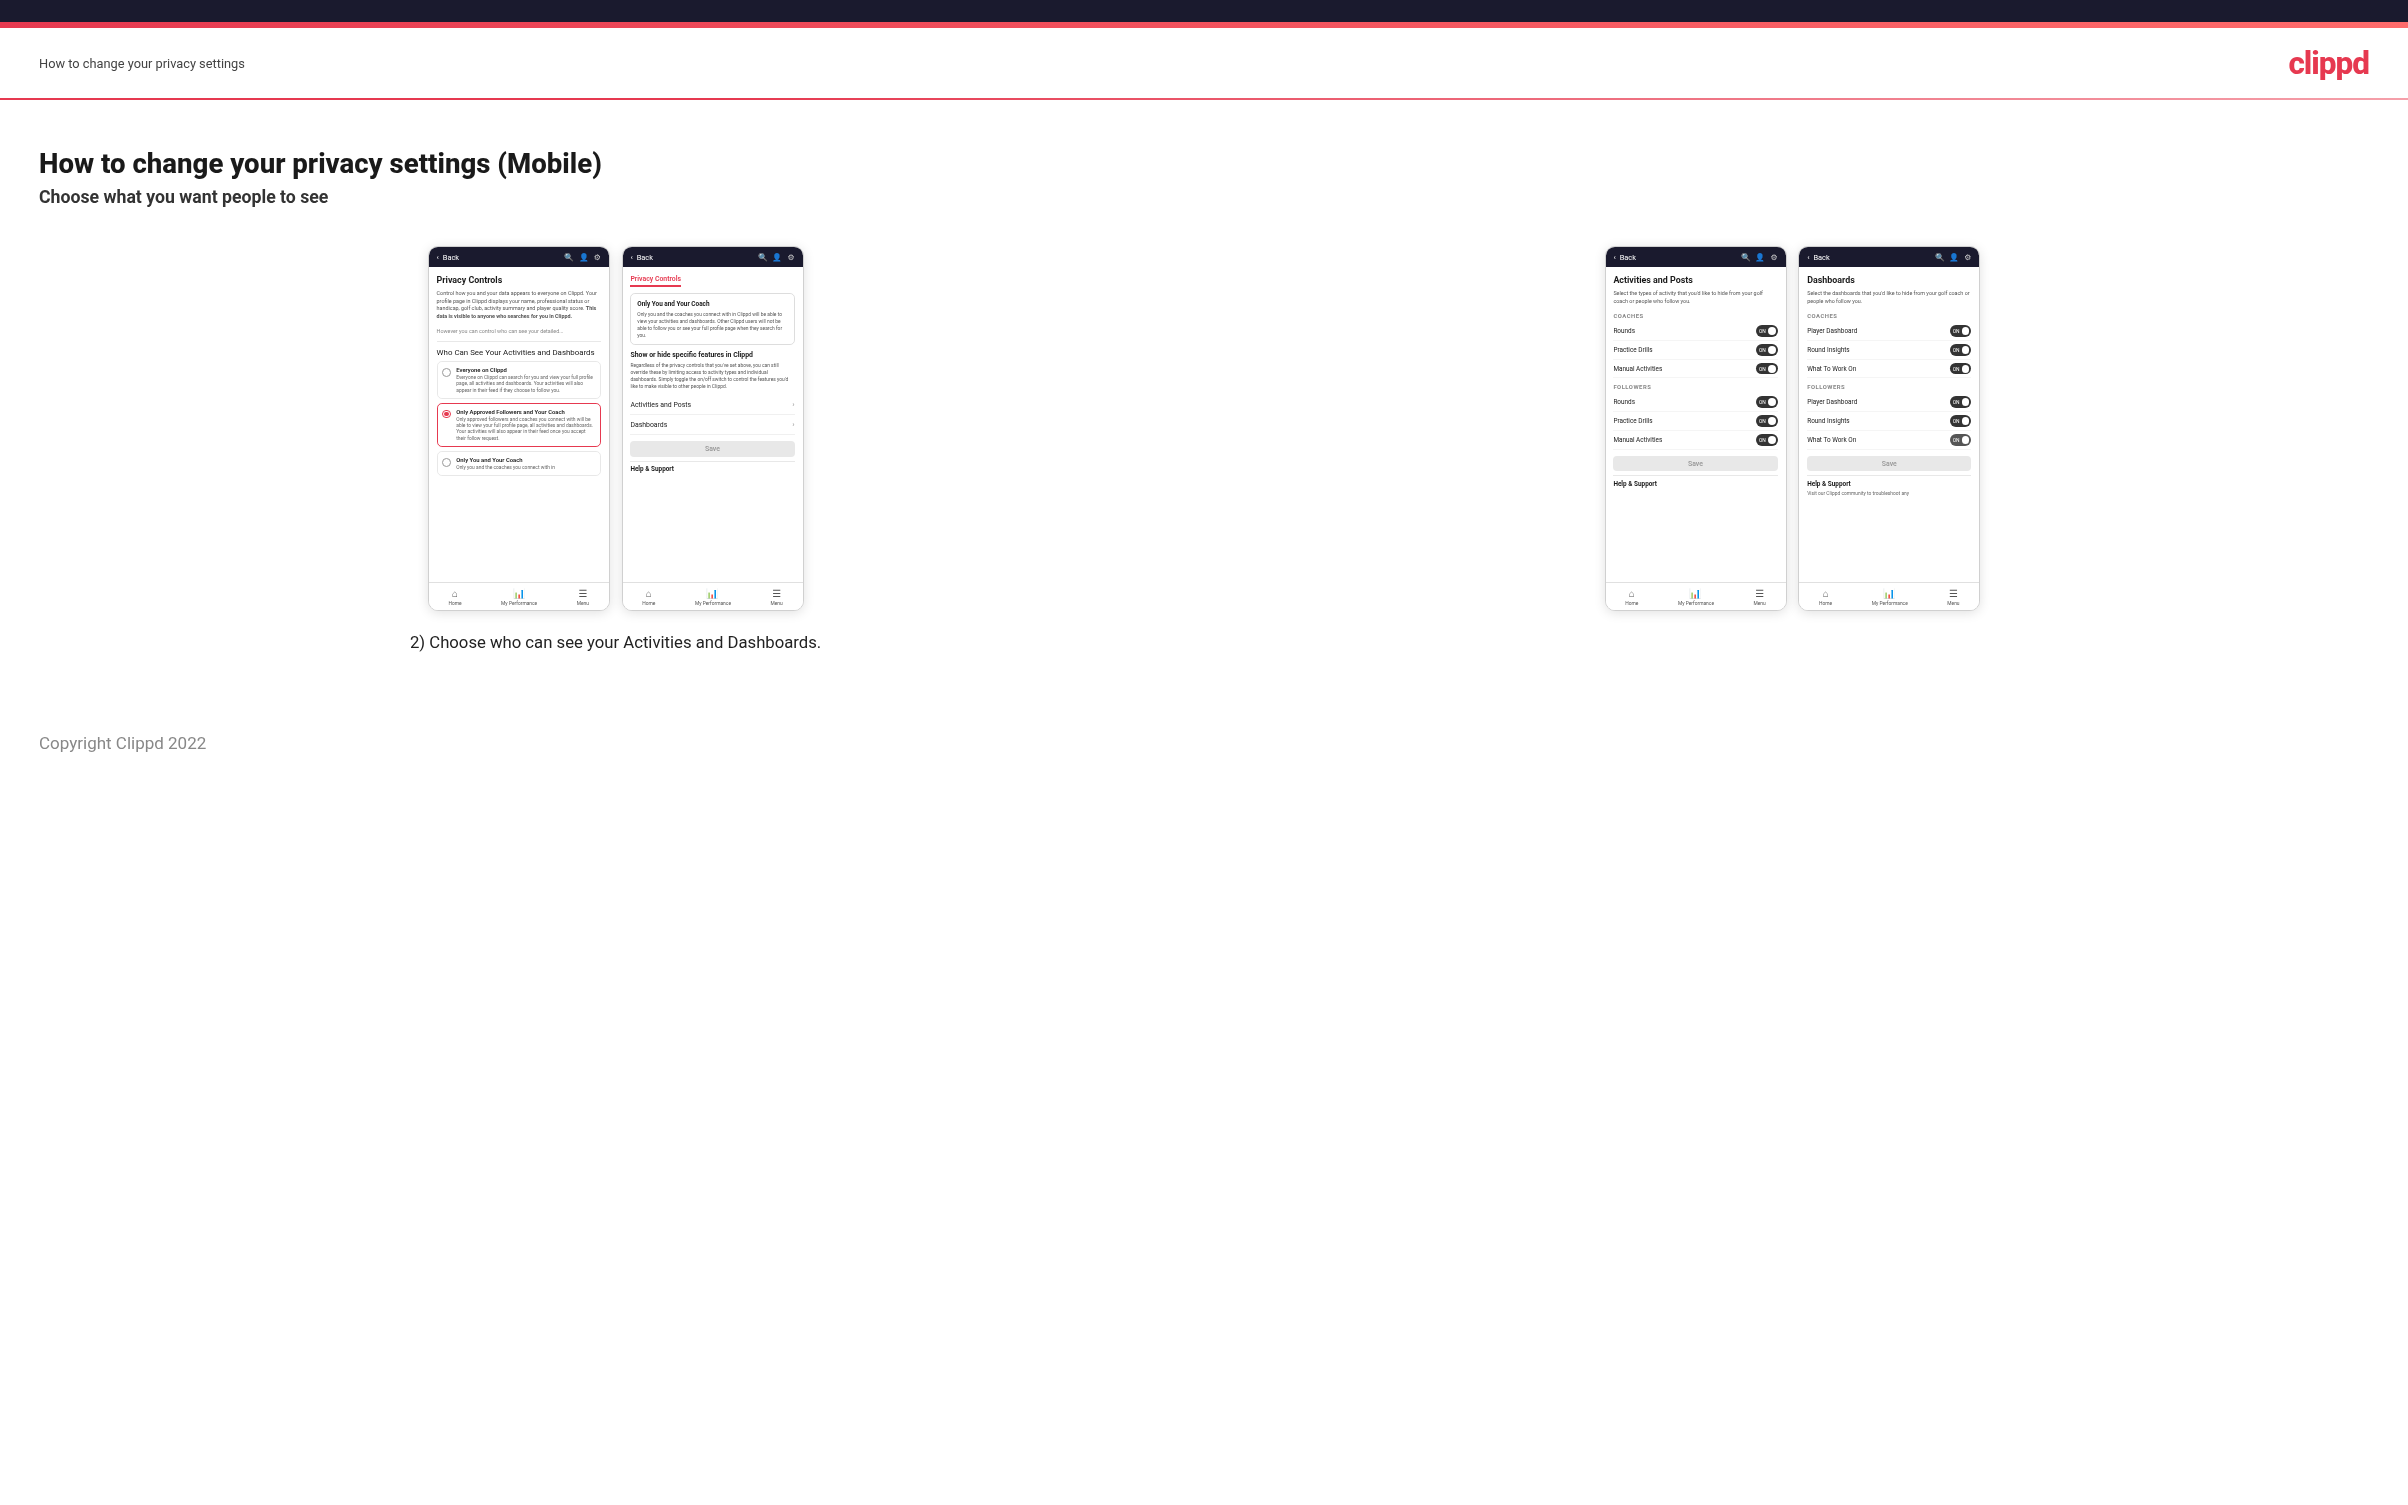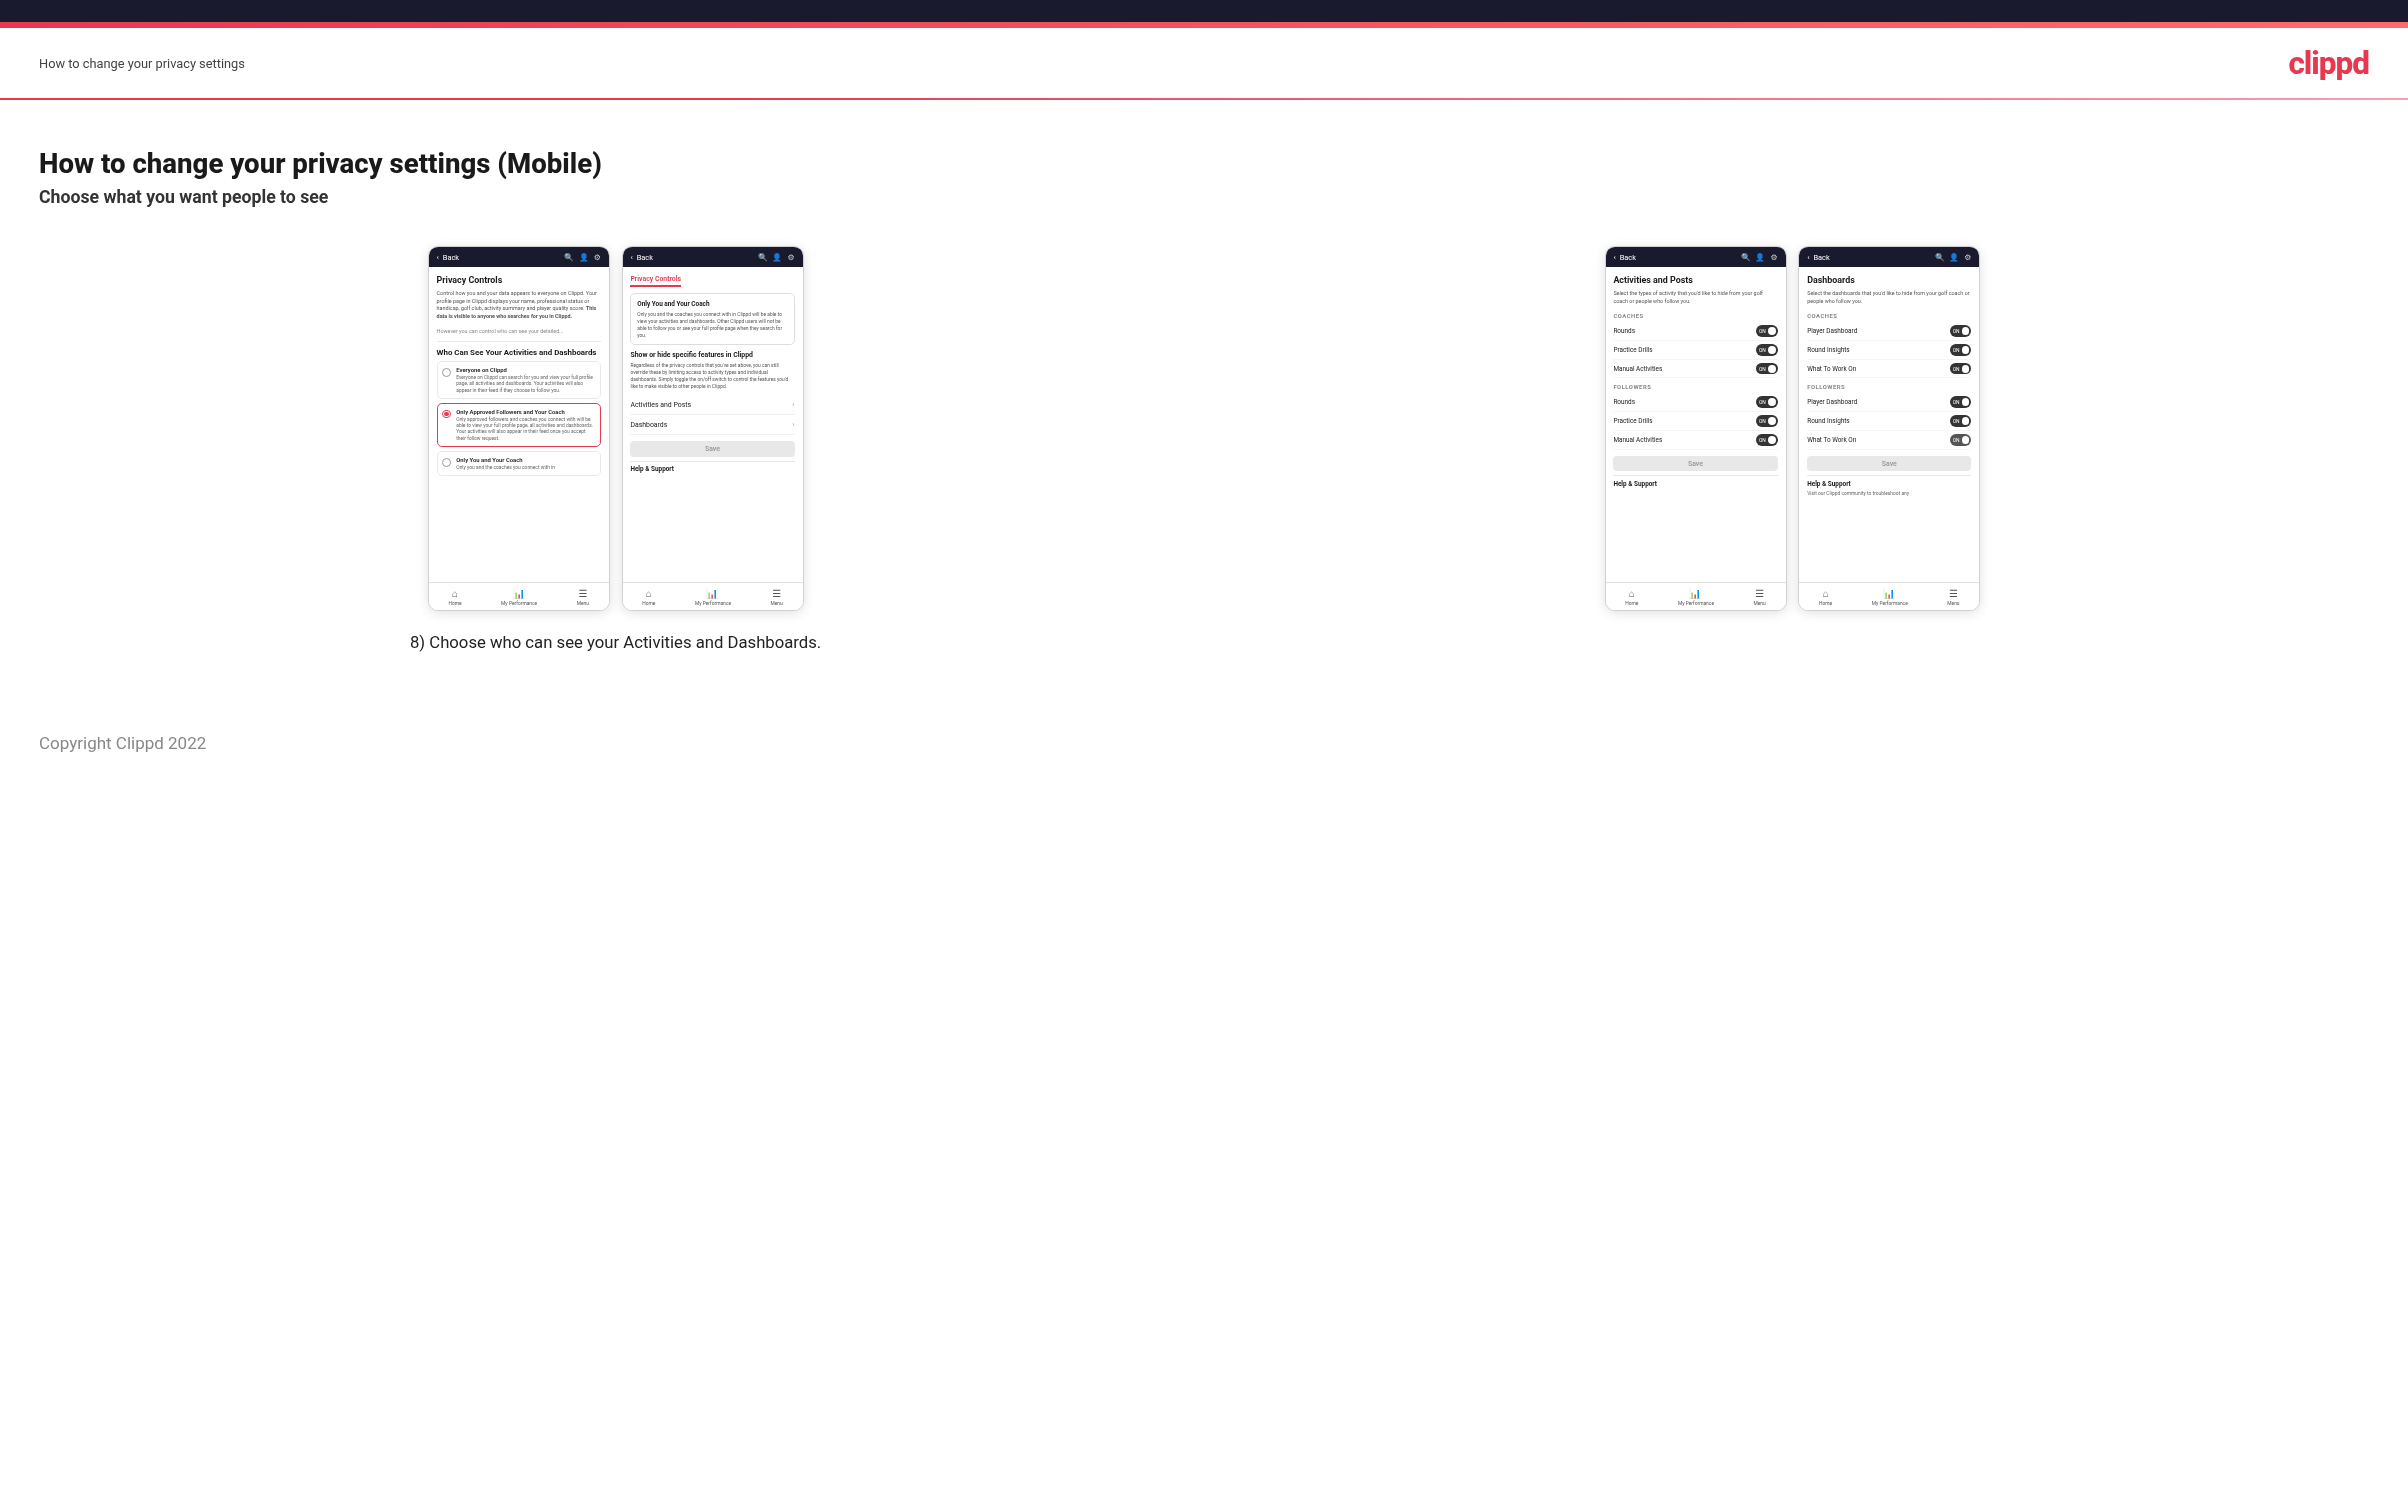--- a/index.html
+++ b/index.html
@@ -139,21 +139,21 @@
 
     .phone-desc {
       font-size: 5.4px;
       color: #555;
       line-height: 1.4;
       margin-bottom: 7.9px;
     }
 
     .phone-subtitle {
       font-size: 7.9px;
-      font-weight: 700;
+      font-weight: 400;
       color: #1a1a1a;
       margin-bottom: 3.9px;
     }
 
     
     .radio-option {
       display: flex;
       align-items: flex-start;
       gap: 4.9px;
       padding: 4.9px 4.9px;
@@ -517,21 +517,21 @@
               <span class="phone-nav-label">My Performance</span>
             </div>
             <div class="phone-nav-item">
               <span class="phone-nav-icon">☰</span>
               <span class="phone-nav-label">Menu</span>
             </div>
           </div>
         </div>
       </div>
 
-      <div class="caption">8) Choose who can see your Activities and Dashboards.</div>
+      <div class="caption">2) Choose who can see your Activities and Dashboards.</div>
     </div>
 
     <div class="screenshot-group">
       <div class="screenshot-pair">
 
         <div class="phone">
           <div class="phone-header">
             <div class="phone-header-left">
               <span class="chevron-left">‹</span>
               <span>Back</span>

